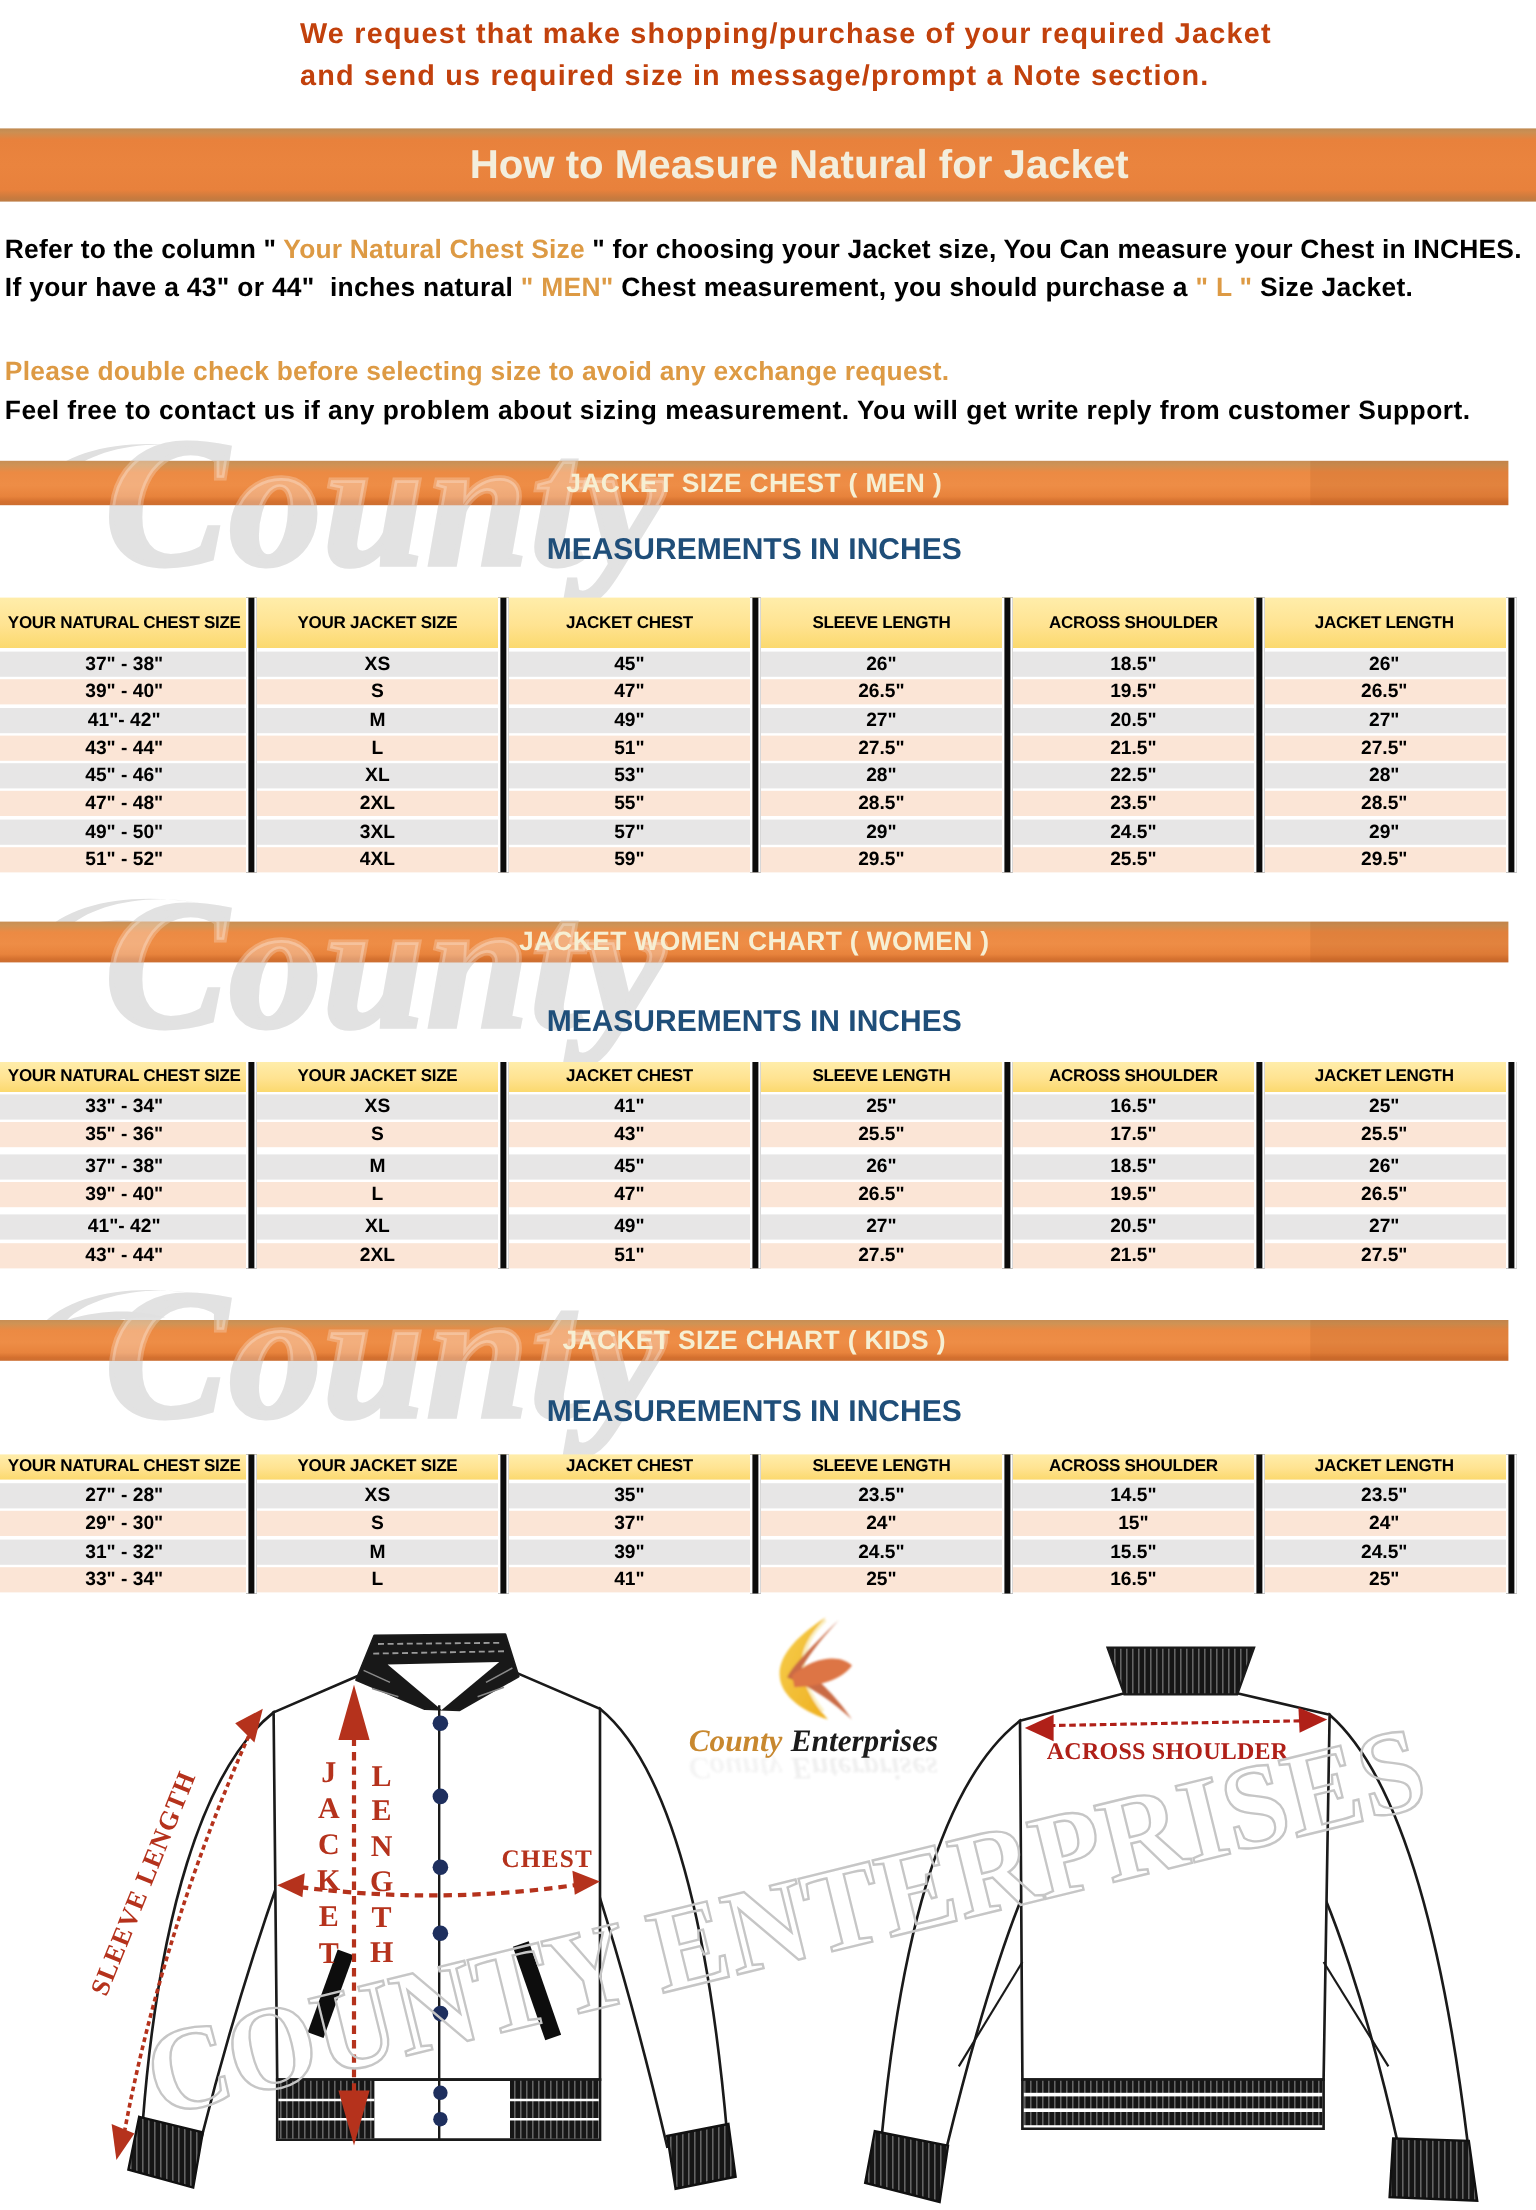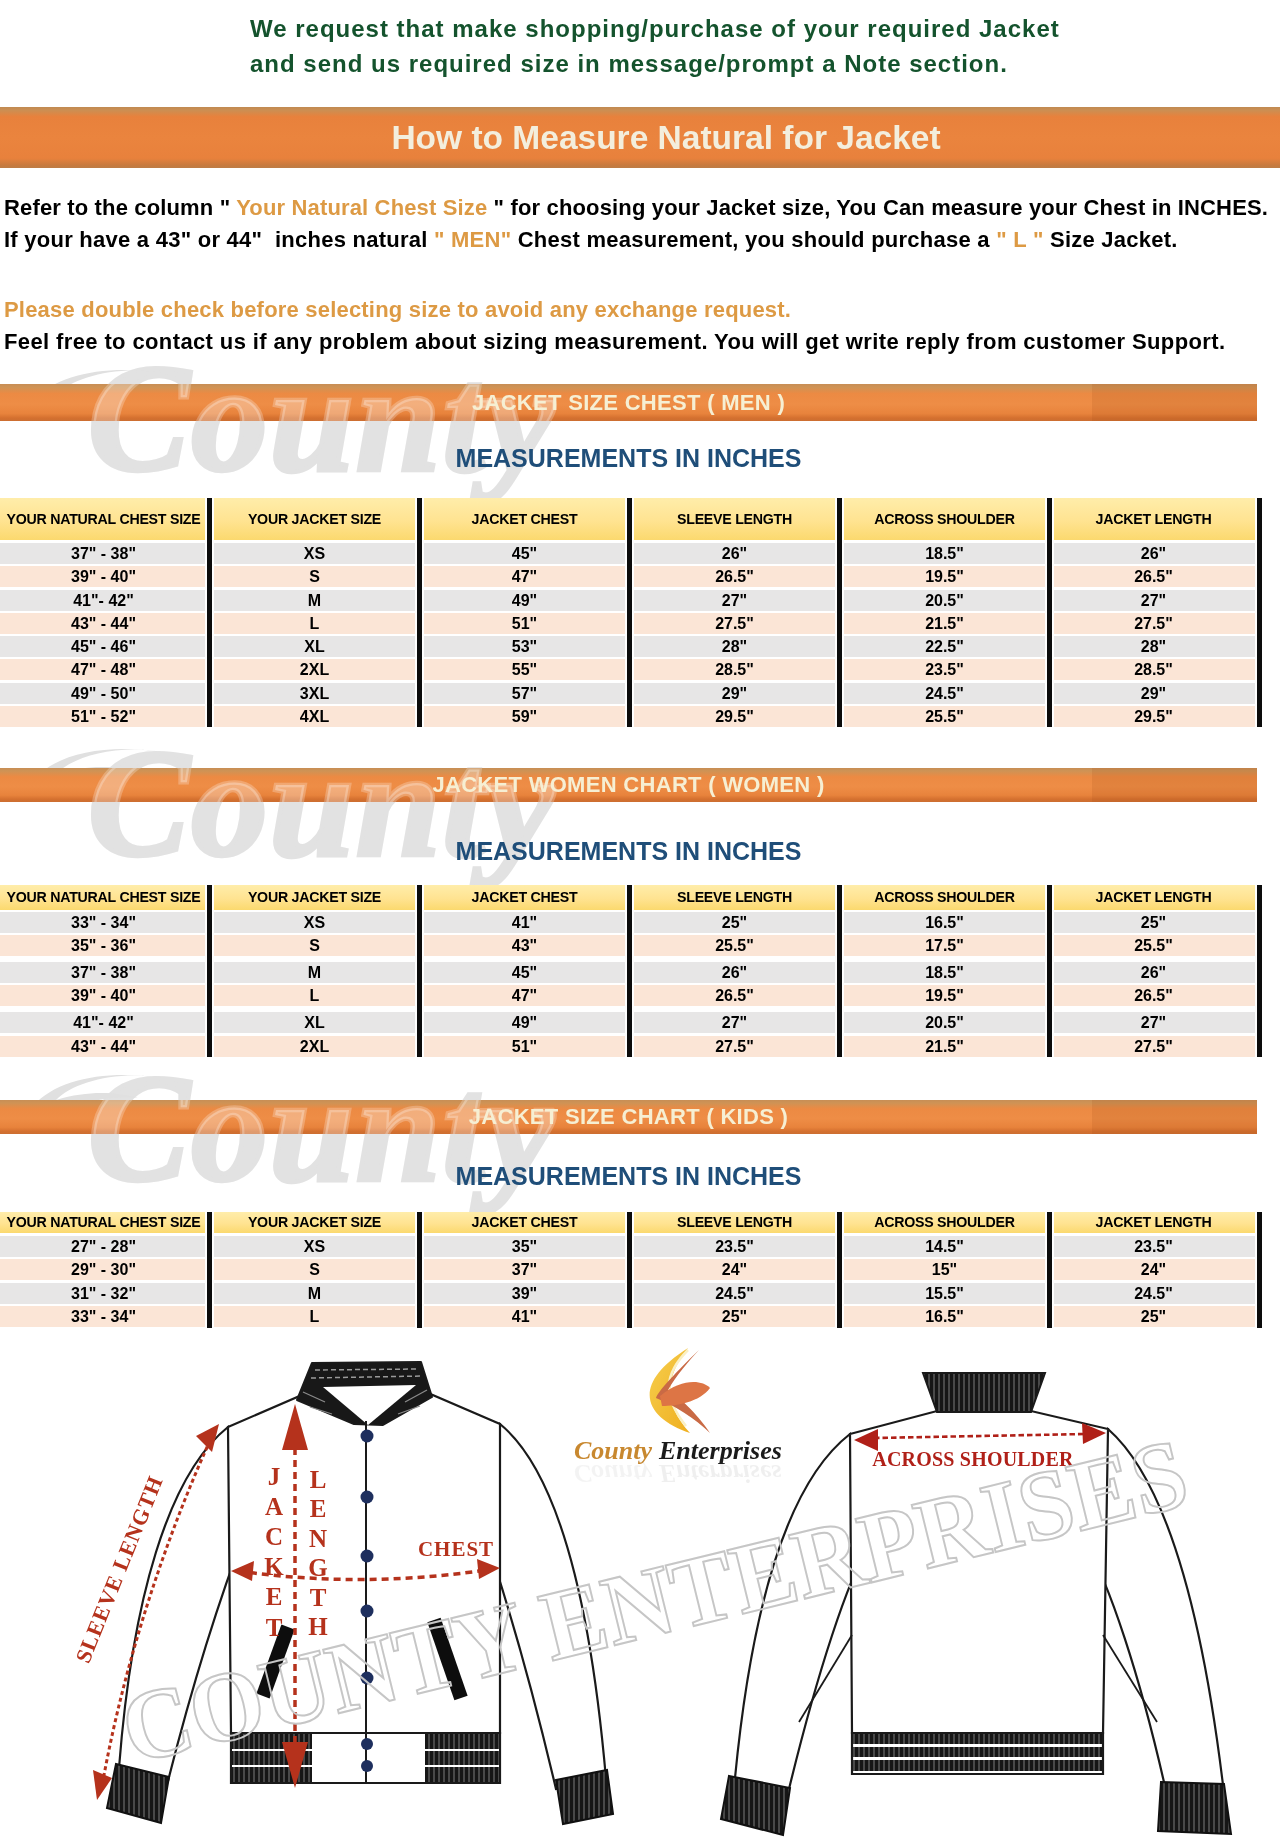--- a/index.html
+++ b/index.html
@@ -1,19 +1,19 @@
 <!DOCTYPE html>
 <html><head><meta charset="utf-8">
 <style>
 html,body{margin:0;padding:0;}
 body{width:1280px;height:1842px;position:relative;overflow:hidden;background:#fff;
  font-family:"Liberation Sans",sans-serif;}
 .abs{position:absolute;}
 .b{font-weight:bold;}
-.nav{color:#14532d;}
+.nav{color:#c2410c;}
 .orange{color:#dd9a44;}
 .cell{position:absolute;text-align:center;font-weight:bold;color:#000;white-space:nowrap;}
 .hdrc{position:absolute;text-align:center;font-weight:bold;color:#000;white-space:nowrap;}
 .band{position:absolute;left:0;width:1255px;}
 .divv{position:absolute;width:5px;background:#0c0c0c;border-left:2px solid #fff;border-right:2px solid #fff;}
 .wm{position:absolute;color:#e2e2e2;font-family:"Liberation Serif",serif;
  font-weight:bold;font-style:italic;white-space:nowrap;}
 </style></head><body>
 <div class="wm" style="left:88px;top:332px;font-size:152px;-webkit-text-stroke:4.5px #e2e2e2;letter-spacing:2px;">County</div>
 <svg class="abs" style="left:28px;top:363px" width="140" height="60" viewBox="0 0 140 60">

